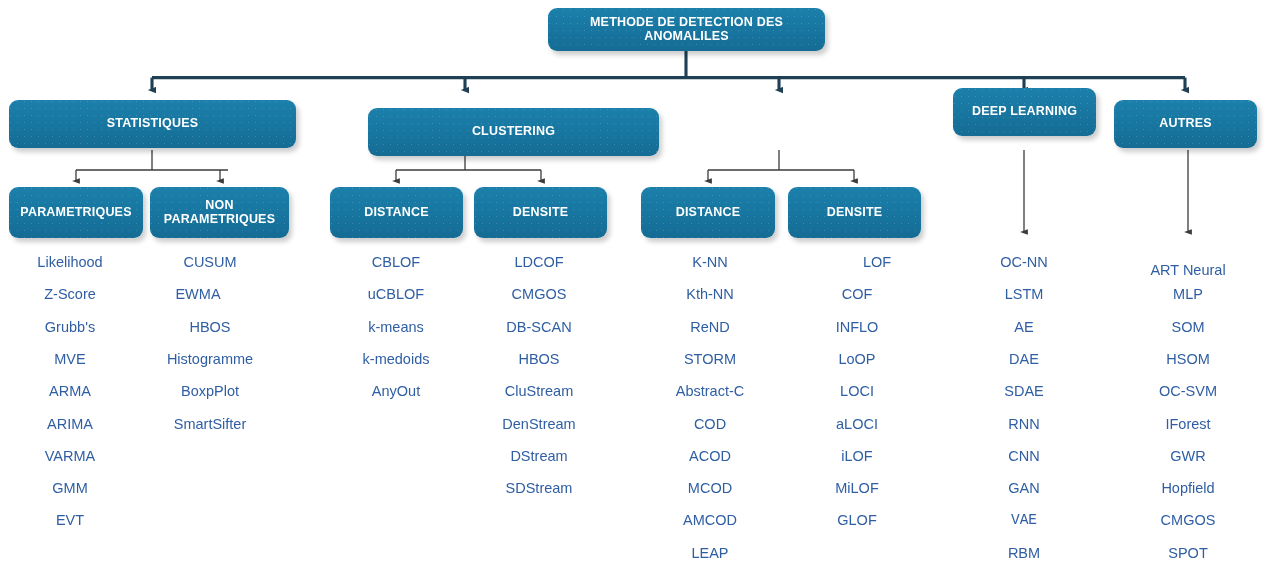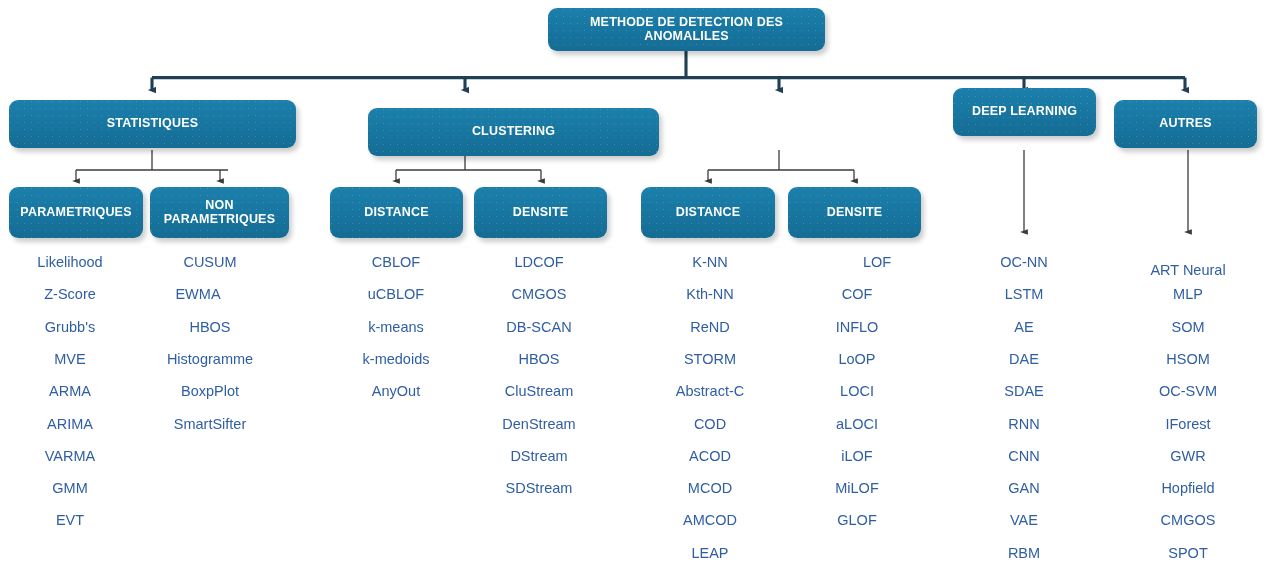--- a/index.html
+++ b/index.html
@@ -193,21 +193,21 @@
       <div class="leaf" style="left: 857px; top: 481.1px;">MiLOF</div>
       <div class="leaf" style="left: 857px; top: 513.4px;">GLOF</div>
       <div class="leaf" style="left: 1024px; top: 255px;">OC-NN</div>
       <div class="leaf" style="left: 1024px; top: 287.3px;">LSTM</div>
       <div class="leaf" style="left: 1024px; top: 319.6px;">AE</div>
       <div class="leaf" style="left: 1024px; top: 351.9px;">DAE</div>
       <div class="leaf" style="left: 1024px; top: 384.2px;">SDAE</div>
       <div class="leaf" style="left: 1024px; top: 416.5px;">RNN</div>
       <div class="leaf" style="left: 1024px; top: 448.8px;">CNN</div>
       <div class="leaf" style="left: 1024px; top: 481.1px;">GAN</div>
-      <div class="leaf" style="left: 1024px; top: 513.4px;">VAE</div>
+      <div class="leaf" style="left: 1024px; top: 513.4px; font-family: Liberation Mono, monospace;">VAE</div>
       <div class="leaf" style="left: 1024px; top: 545.7px;">RBM</div>
       <div class="leaf" style="left: 1188px; top: 255px; margin-top: 8px;">ART Neural</div>
       <div class="leaf" style="left: 1188px; top: 287.3px;">MLP</div>
       <div class="leaf" style="left: 1188px; top: 319.6px;">SOM</div>
       <div class="leaf" style="left: 1188px; top: 351.9px;">HSOM</div>
       <div class="leaf" style="left: 1188px; top: 384.2px;">OC-SVM</div>
       <div class="leaf" style="left: 1188px; top: 416.5px;">IForest</div>
       <div class="leaf" style="left: 1188px; top: 448.8px;">GWR</div>
       <div class="leaf" style="left: 1188px; top: 481.1px;">Hopfield</div>
       <div class="leaf" style="left: 1188px; top: 513.4px;">CMGOS</div>

